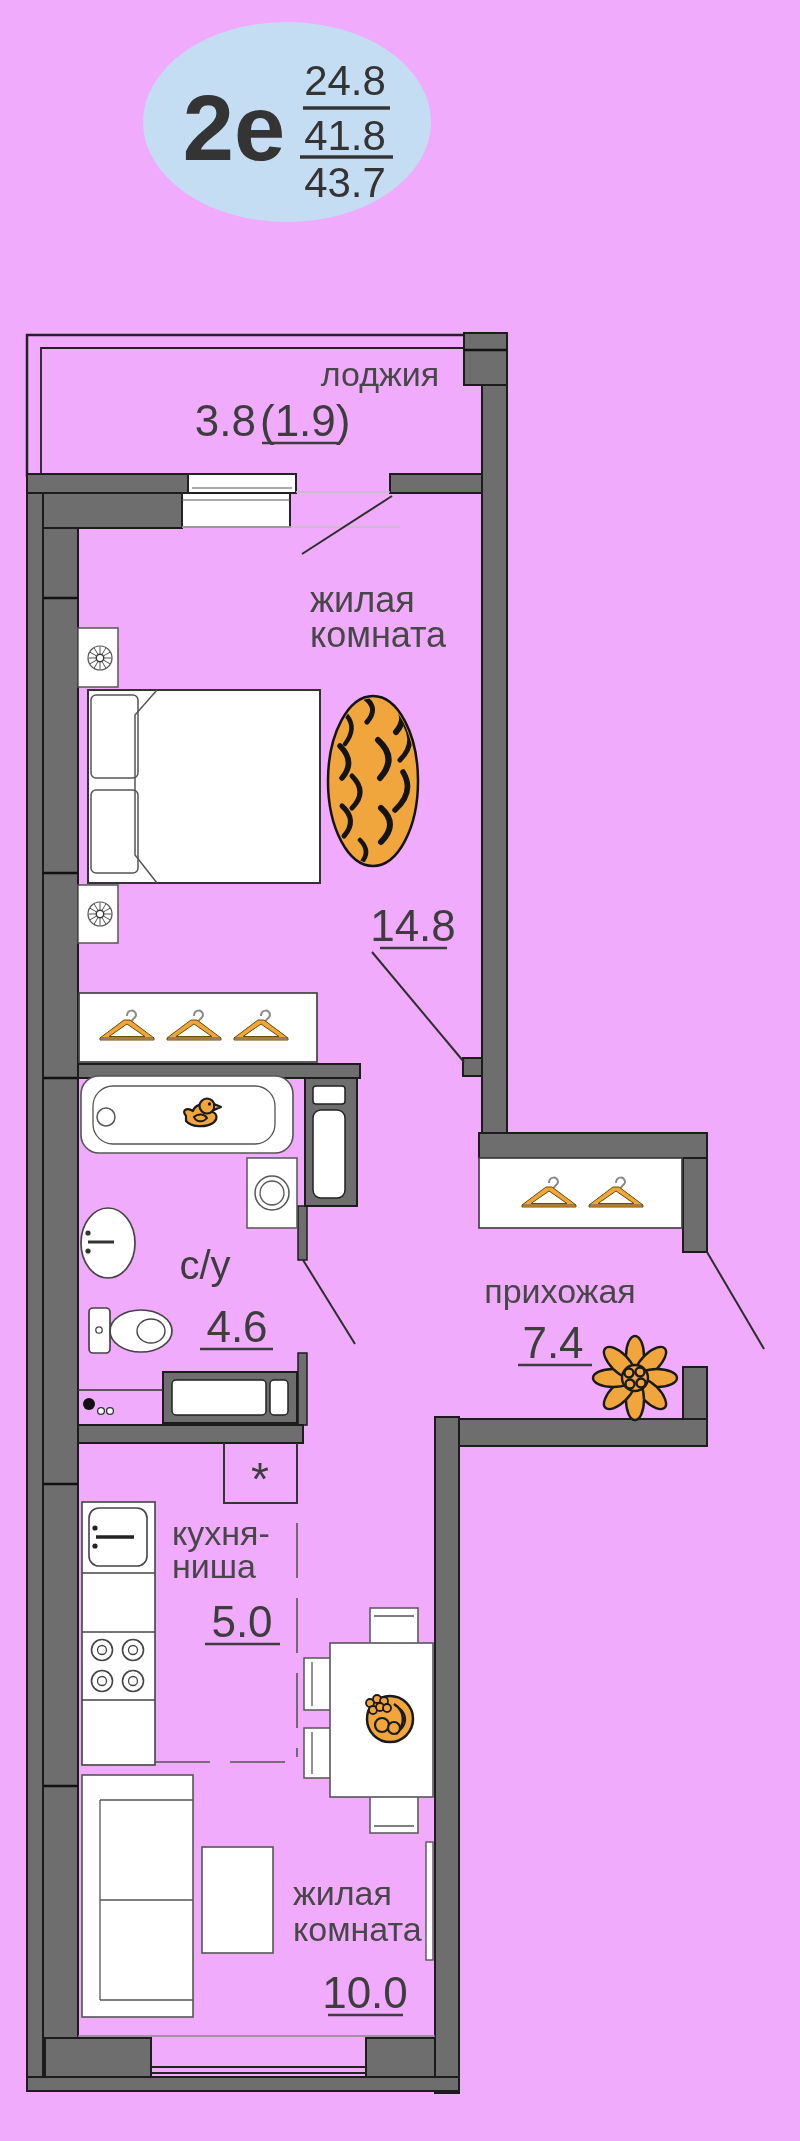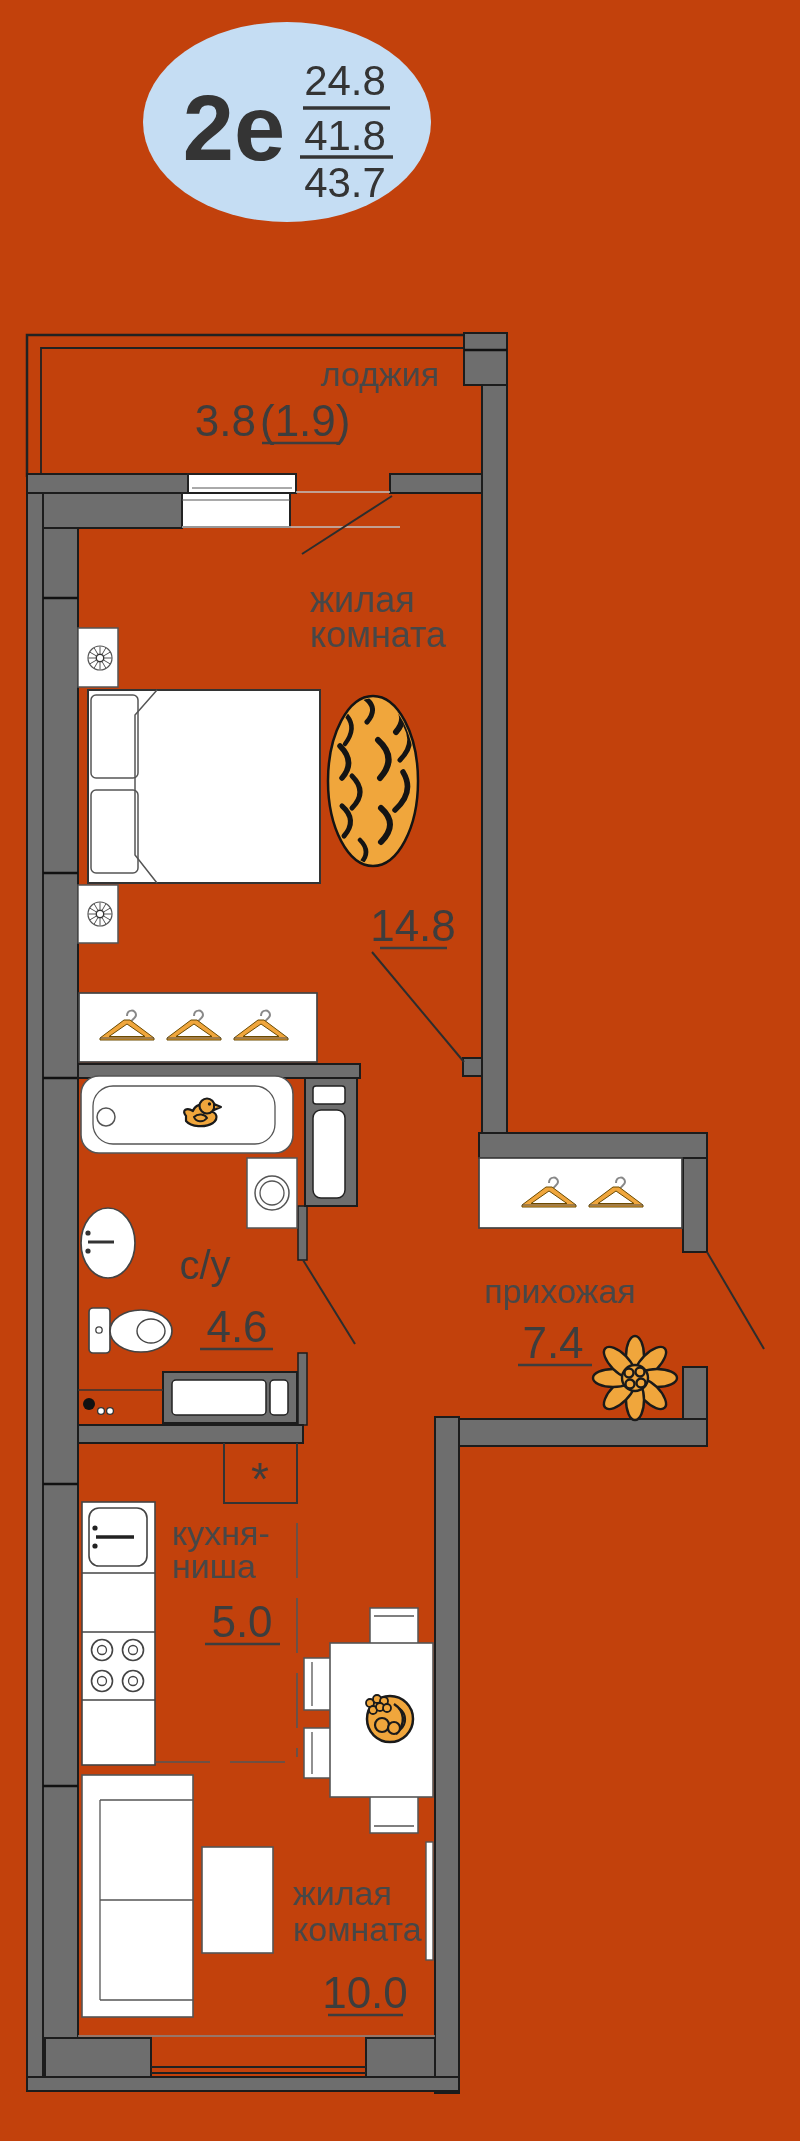--- a/index.html
+++ b/index.html
@@ -1,16 +1,16 @@
 <!DOCTYPE html>
 <html><head>
 <meta charset="utf-8">
 <style>
   html,body{margin:0;padding:0;background:#ffffff;}
-  .stage{position:relative;width:800px;height:2141px;background:#c2410c;overflow:hidden;}
+  .stage{position:relative;width:800px;height:2141px;background:#f0abfc;overflow:hidden;}
   svg{display:block;}
   .wall{fill:#6e6e6e;stroke:#1c1c1c;stroke-width:2;}
   .wallthin{fill:#6e6e6e;stroke:#1c1c1c;stroke-width:1.5;}
   .joint{stroke:#111;stroke-width:2.5;}
   .furn{fill:#ffffff;stroke:#555;stroke-width:1.5;}
   .blk{fill:#ffffff;stroke:#222;stroke-width:2;}
   .swing{stroke:#2d2d2d;stroke-width:2;fill:none;}
   .dash{stroke:#555;stroke-width:1.6;fill:none;stroke-dasharray:55 20;}
   .lbl{font-family:"Liberation Sans",sans-serif;fill:#474747;font-size:34px;}
   .lblsm{font-family:"Liberation Sans",sans-serif;fill:#474747;font-size:36px;}

